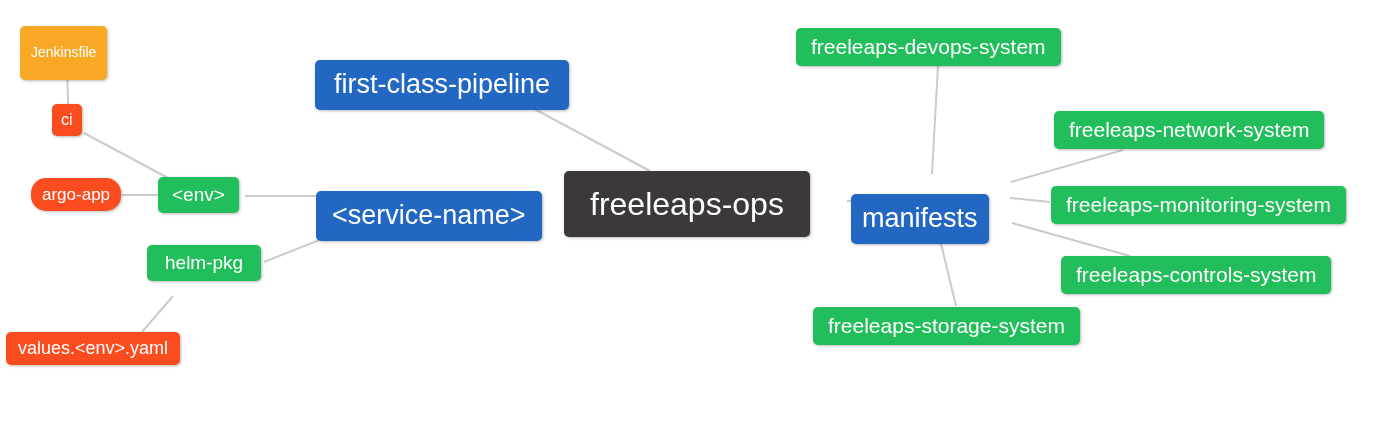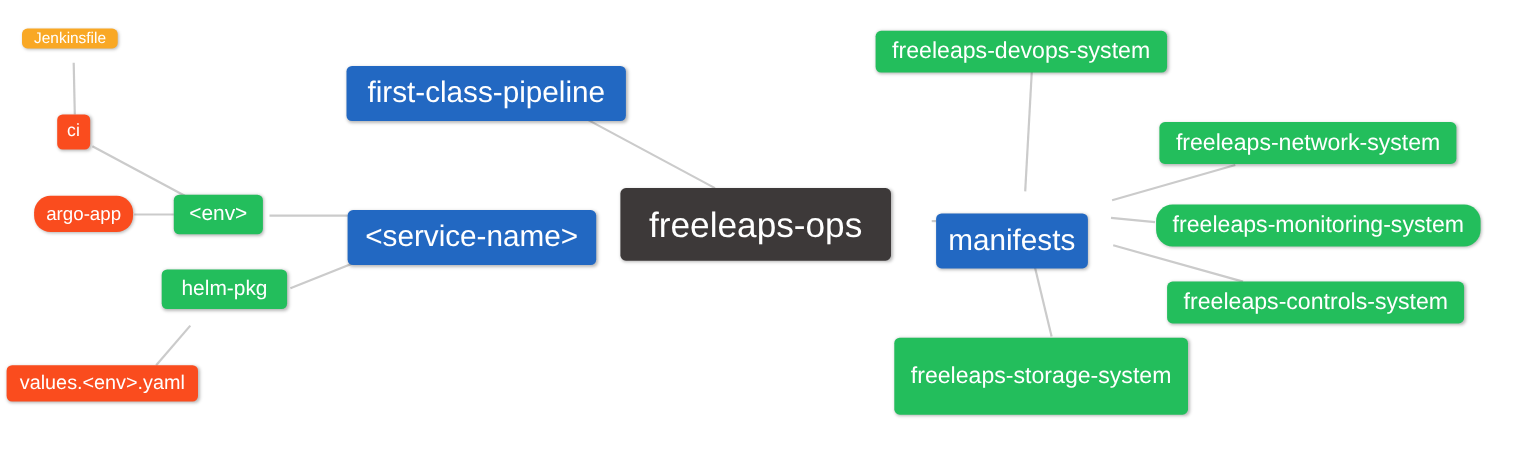--- a/index.html
+++ b/index.html
@@ -57,21 +57,21 @@
     <line x1="501" y1="91" x2="650" y2="171"></line>
     <line x1="566" y1="197" x2="584" y2="197"></line>
     <line x1="847" y1="201" x2="851" y2="201"></line>
     <line x1="932" y1="174" x2="938" y2="65"></line>
     <line x1="1011" y1="182" x2="1123" y2="150"></line>
     <line x1="1010" y1="198" x2="1050" y2="202"></line>
     <line x1="1012" y1="223" x2="1130" y2="256"></line>
     <line x1="937" y1="227" x2="956" y2="306"></line>
   </svg>
 
-  <div class="node orange" style="left:20px;  top:26px;  font-size:14px; padding:0 11px;">Jenkinsfile</div>
+  <div class="node orange" style="left:20px;  top:26px;  font-size:14px; padding:18px 11px;">Jenkinsfile</div>
 
   <div class="node red" style="left:52px;  top:104px; font-size:16px; padding:6px 9px;">ci</div>
 
   <div class="node red" style="left:31px;  top:178px; font-size:17px; padding:6px 11px;border-radius:15px;">argo-app</div>
 
   <div class="node green" style="left:158px; top:177px; font-size:19px; padding:6px 14px;">&lt;env&gt;</div>
 
   <div class="node green" style="left:147px; top:245px; font-size:19px; padding:6px 18px;">helm-pkg</div>
 
   <div class="node red" style="left:6px;   top:332px; font-size:18px; padding:5px 12px;">values.&lt;env&gt;.yaml</div>
@@ -81,19 +81,19 @@
   <div class="node blue" style="left:316px; top:171px; font-size:27px; padding:8px 16px;">&lt;service-name&gt;</div>
 
   <div class="node root" style="left:564px; top:171px; font-size:32px; padding:13px 26px;">freeleaps-ops</div>
 
   <div class="node blue" style="left:851px; top:174px; font-size:27px; padding:8px 11px;">manifests</div>
 
   <div class="node green" style="left:796px; top:28px;  font-size:21px; padding:6px 15px;">freeleaps-devops-system</div>
 
   <div class="node green" style="left:1054px; top:111px; font-size:21px; padding:6px 15px;">freeleaps-network-system</div>
 
-  <div class="node green" style="left:1051px; top:186px; font-size:21px; padding:6px 15px;border-radius:15px;">freeleaps-monitoring-system</div>
+  <div class="node green" style="left:1051px; top:186px; font-size:21px; padding:6px 15px;">freeleaps-monitoring-system</div>
 
   <div class="node green" style="left:1061px; top:256px; font-size:21px; padding:6px 15px;">freeleaps-controls-system</div>
 
-  <div class="node green" style="left:813px; top:307px; font-size:21px; padding:22px 15px;">freeleaps-storage-system</div>
+  <div class="node green" style="left:813px; top:307px; font-size:21px; padding:6px 15px;">freeleaps-storage-system</div>
 
 </div>
 
 </body></html>

